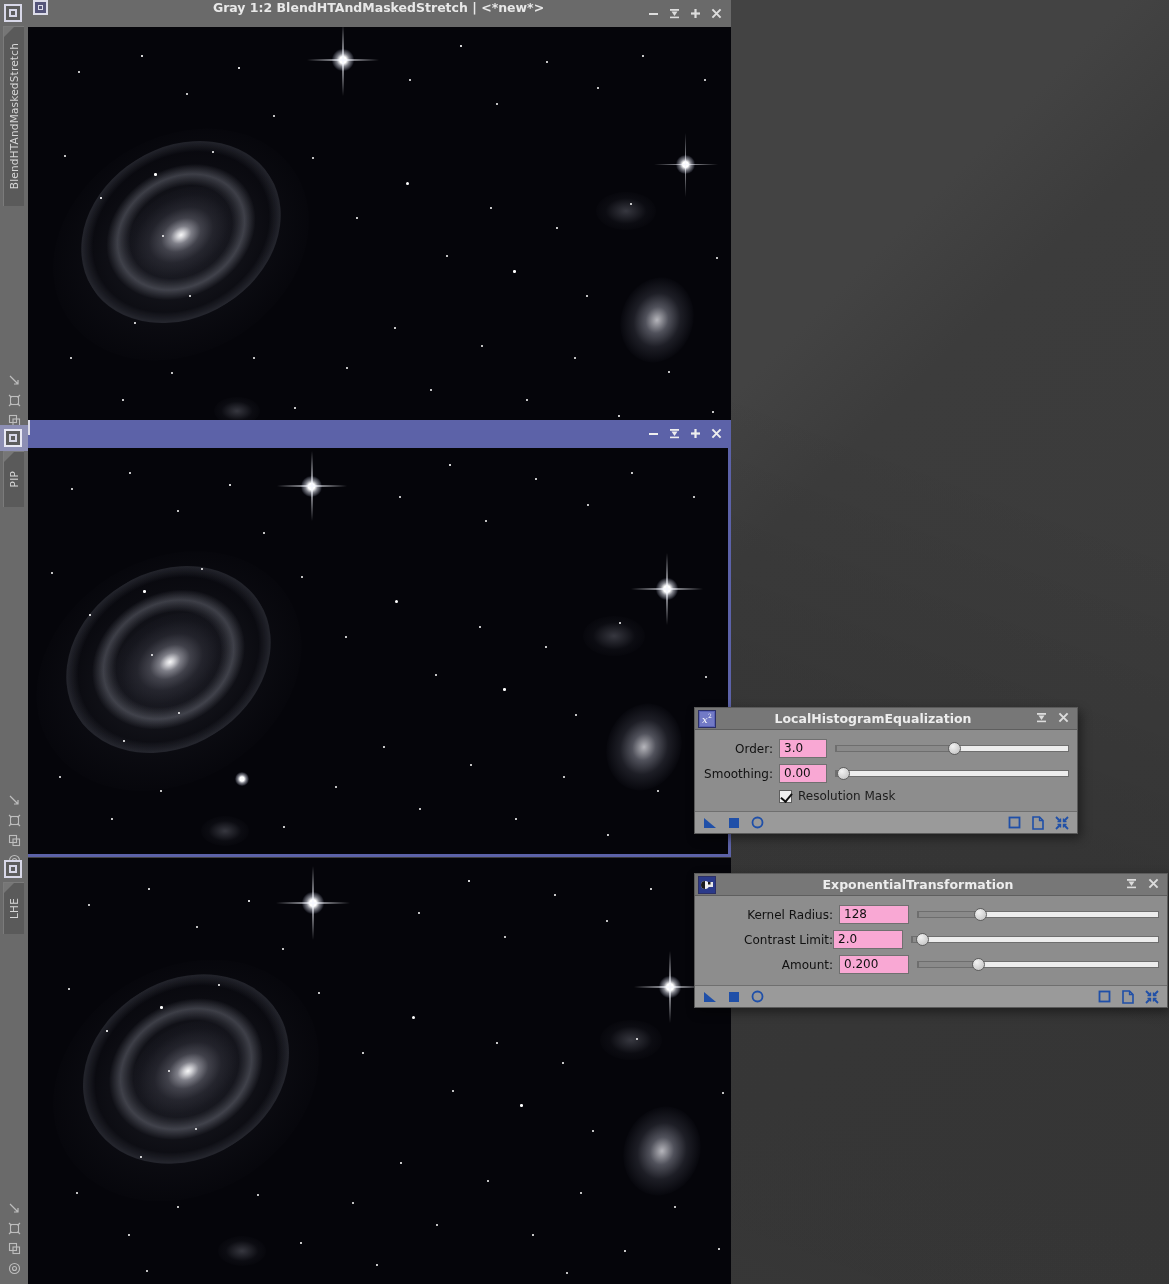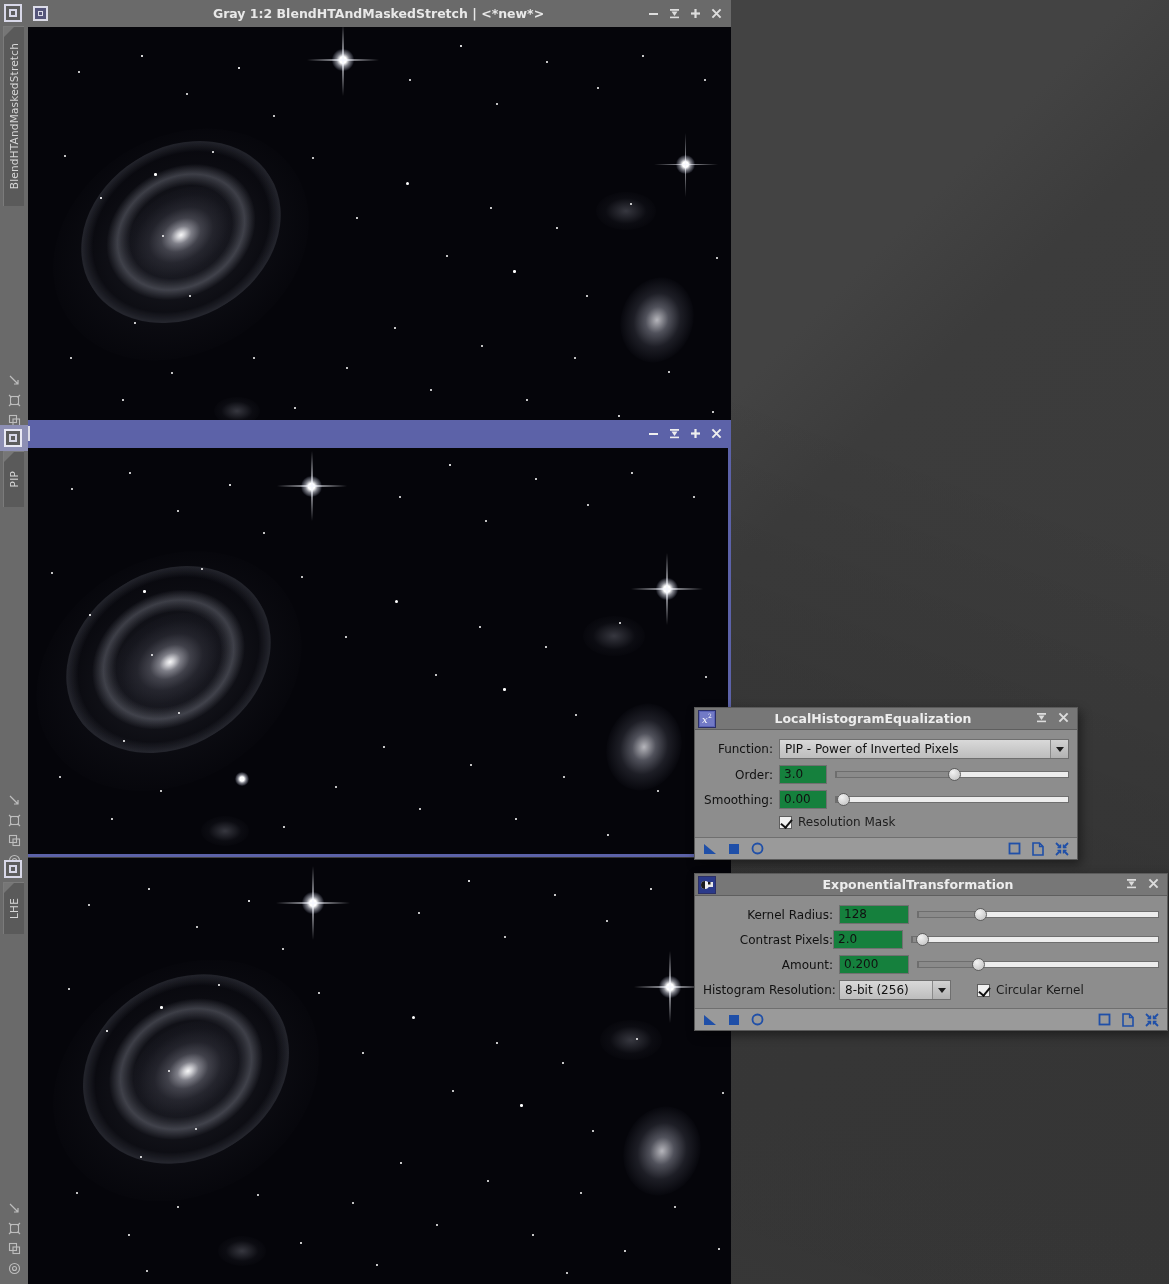--- a/index.html
+++ b/index.html
@@ -68,21 +68,21 @@
     width: 28px; height: 20px;
     display: flex; align-items: center; justify-content: center;
     color: #bdbdbd;
   }
   .side-icon svg { display: block; }
 
   
   .imgwin { position: absolute; }
   .imgwin-title {
     height: 27px;
-    display: flex; align-items: center;
+    display: flex; 
     color: #e8e8e8;
     font-size: 12.5px; font-weight: bold;
     position: relative;
   }
   .imgwin.inactive .imgwin-title { background: #6a6a6a; }
   .imgwin.active   .imgwin-title { background: #5c62a8; }
   .title-icon {
     width: 15px; height: 15px; margin-left: 7px;
     border: 2px solid #dcdce8; background: #55557a;
   }
@@ -164,21 +164,21 @@
   .proc-title-text {
     position: absolute; left: 30px; right: 56px; text-align: center;
     color: #ededed; font-size: 12.5px; font-weight: bold;
     white-space: nowrap; overflow: hidden;
   }
   .proc-titlebtns { margin-left: auto; display: flex; gap: 11px; padding-right: 8px; color: #dcdcdc; }
   .proc-body { padding: 9px 8px 5px 8px; }
   .prow { display: flex; align-items: center; margin-bottom: 6px; }
   .plabel { text-align: right; font-size: 12px; color: #111; white-space: nowrap; }
   .pfield {
-    background: #15803d; border: 1px solid #707070;
+    background: #f9a8d4; border: 1px solid #707070;
     height: 19px; line-height: 17px; padding: 0 4px;
     font-size: 12px; color: #111;
   }
   .pcombo {
     background: linear-gradient(#d9d9d9, #bdbdbd);
     border: 1px solid #6f6f6f; height: 20px; line-height: 18px;
     padding: 0 20px 0 5px; font-size: 12px; color: #111;
     position: relative; white-space: nowrap; overflow: hidden;
   }
   .pcombo .arrow {
@@ -596,27 +596,20 @@
             <path d="M2.5 3.6 L8.5 3.6 L5.5 8 Z" fill="#dcdcdc"></path>
             <rect x="1" y="8.6" width="9" height="1.6" fill="#dcdcdc"></rect>
           </svg></span>
       <span><svg width="11" height="11" viewBox="0 0 11 11">
             <path d="M1.4 1.4 L9.6 9.6 M9.6 1.4 L1.4 9.6" stroke="#dcdcdc" stroke-width="2"></path>
           </svg></span>
     </div>
   </div>
 
   <div class="proc-body">
-    <div class="prow">
-      <div class="plabel" style="width:70px;">Function:</div>
-      <div class="pcombo" style="flex:1; margin-left:6px;">
-        <span>PIP - Power of Inverted Pixels</span>
-        <span class="arrow"></span>
-      </div>
-    </div>
 
     <div class="prow">
       <div class="plabel" style="width:70px;">Order:</div>
       <div class="pfield" style="width:48px; margin-left:6px;">3.0</div>
       <div class="slider" style="flex:1; margin-left:8px;">
         <div class="track"></div>
         <div class="fill" id="exp-order-fill" style="width: 118.71px;"></div>
         <div class="knob" id="exp-order-knob" style="left: 112.71px;"></div>
       </div>
     </div>
@@ -706,50 +699,39 @@
       <div class="plabel" style="width:130px;">Kernel Radius:</div>
       <div class="pfield" style="width:70px; margin-left:6px;">128</div>
       <div class="slider" style="flex:1; margin-left:8px;">
         <div class="track"></div>
         <div class="fill" id="lhe-kr-fill" style="width: 63.25px;"></div>
         <div class="knob" id="lhe-kr-knob" style="left: 57.25px;"></div>
       </div>
     </div>
 
     <div class="prow">
-      <div class="plabel" style="width:130px;">Contrast Pixels:</div>
+      <div class="plabel" style="width:130px;">Contrast Limit:</div>
       <div class="pfield" style="width:70px; ">2.0</div>
       <div class="slider" style="flex:1; margin-left:8px;">
         <div class="track"></div>
         <div class="fill" id="lhe-cl-fill" style="width: 10.58px;"></div>
         <div class="knob" id="lhe-cl-knob" style="left: 4.58px;"></div>
       </div>
     </div>
 
     <div class="prow">
       <div class="plabel" style="width:130px;text-align:right;">Amount:</div>
       <div class="pfield" style="width:70px; margin-left:6px;">0.200</div>
       <div class="slider" style="flex:1; margin-left:8px;">
         <div class="track"></div>
         <div class="fill" id="lhe-am-fill" style="width: 60.96px;"></div>
         <div class="knob" id="lhe-am-knob" style="left: 54.96px;"></div>
       </div>
     </div>
 
-    <div class="prow" style="margin-bottom:3px;">
-      <div class="plabel" style="width:130px;">Histogram Resolution:</div>
-      <div class="pcombo" style="width:112px; margin-left:6px;">
-        <span>8-bit (256)</span>
-        <span class="arrow"></span>
-      </div>
-      <div class="pcheck" style="margin-left:26px;">
-        <span class="checkbox on"></span>
-        <span>Circular Kernel</span>
-      </div>
-    </div>
   </div>
 
   <div class="proc-foot">
     <span class="fico">
         <svg width="14" height="12" viewBox="0 0 14 12">
           <path d="M1 1 L13 11 L1 11 Z" fill="#1f4fa8"></path>
         </svg>
       </span>
     <span class="fico">
         <svg width="12" height="12" viewBox="0 0 12 12">

